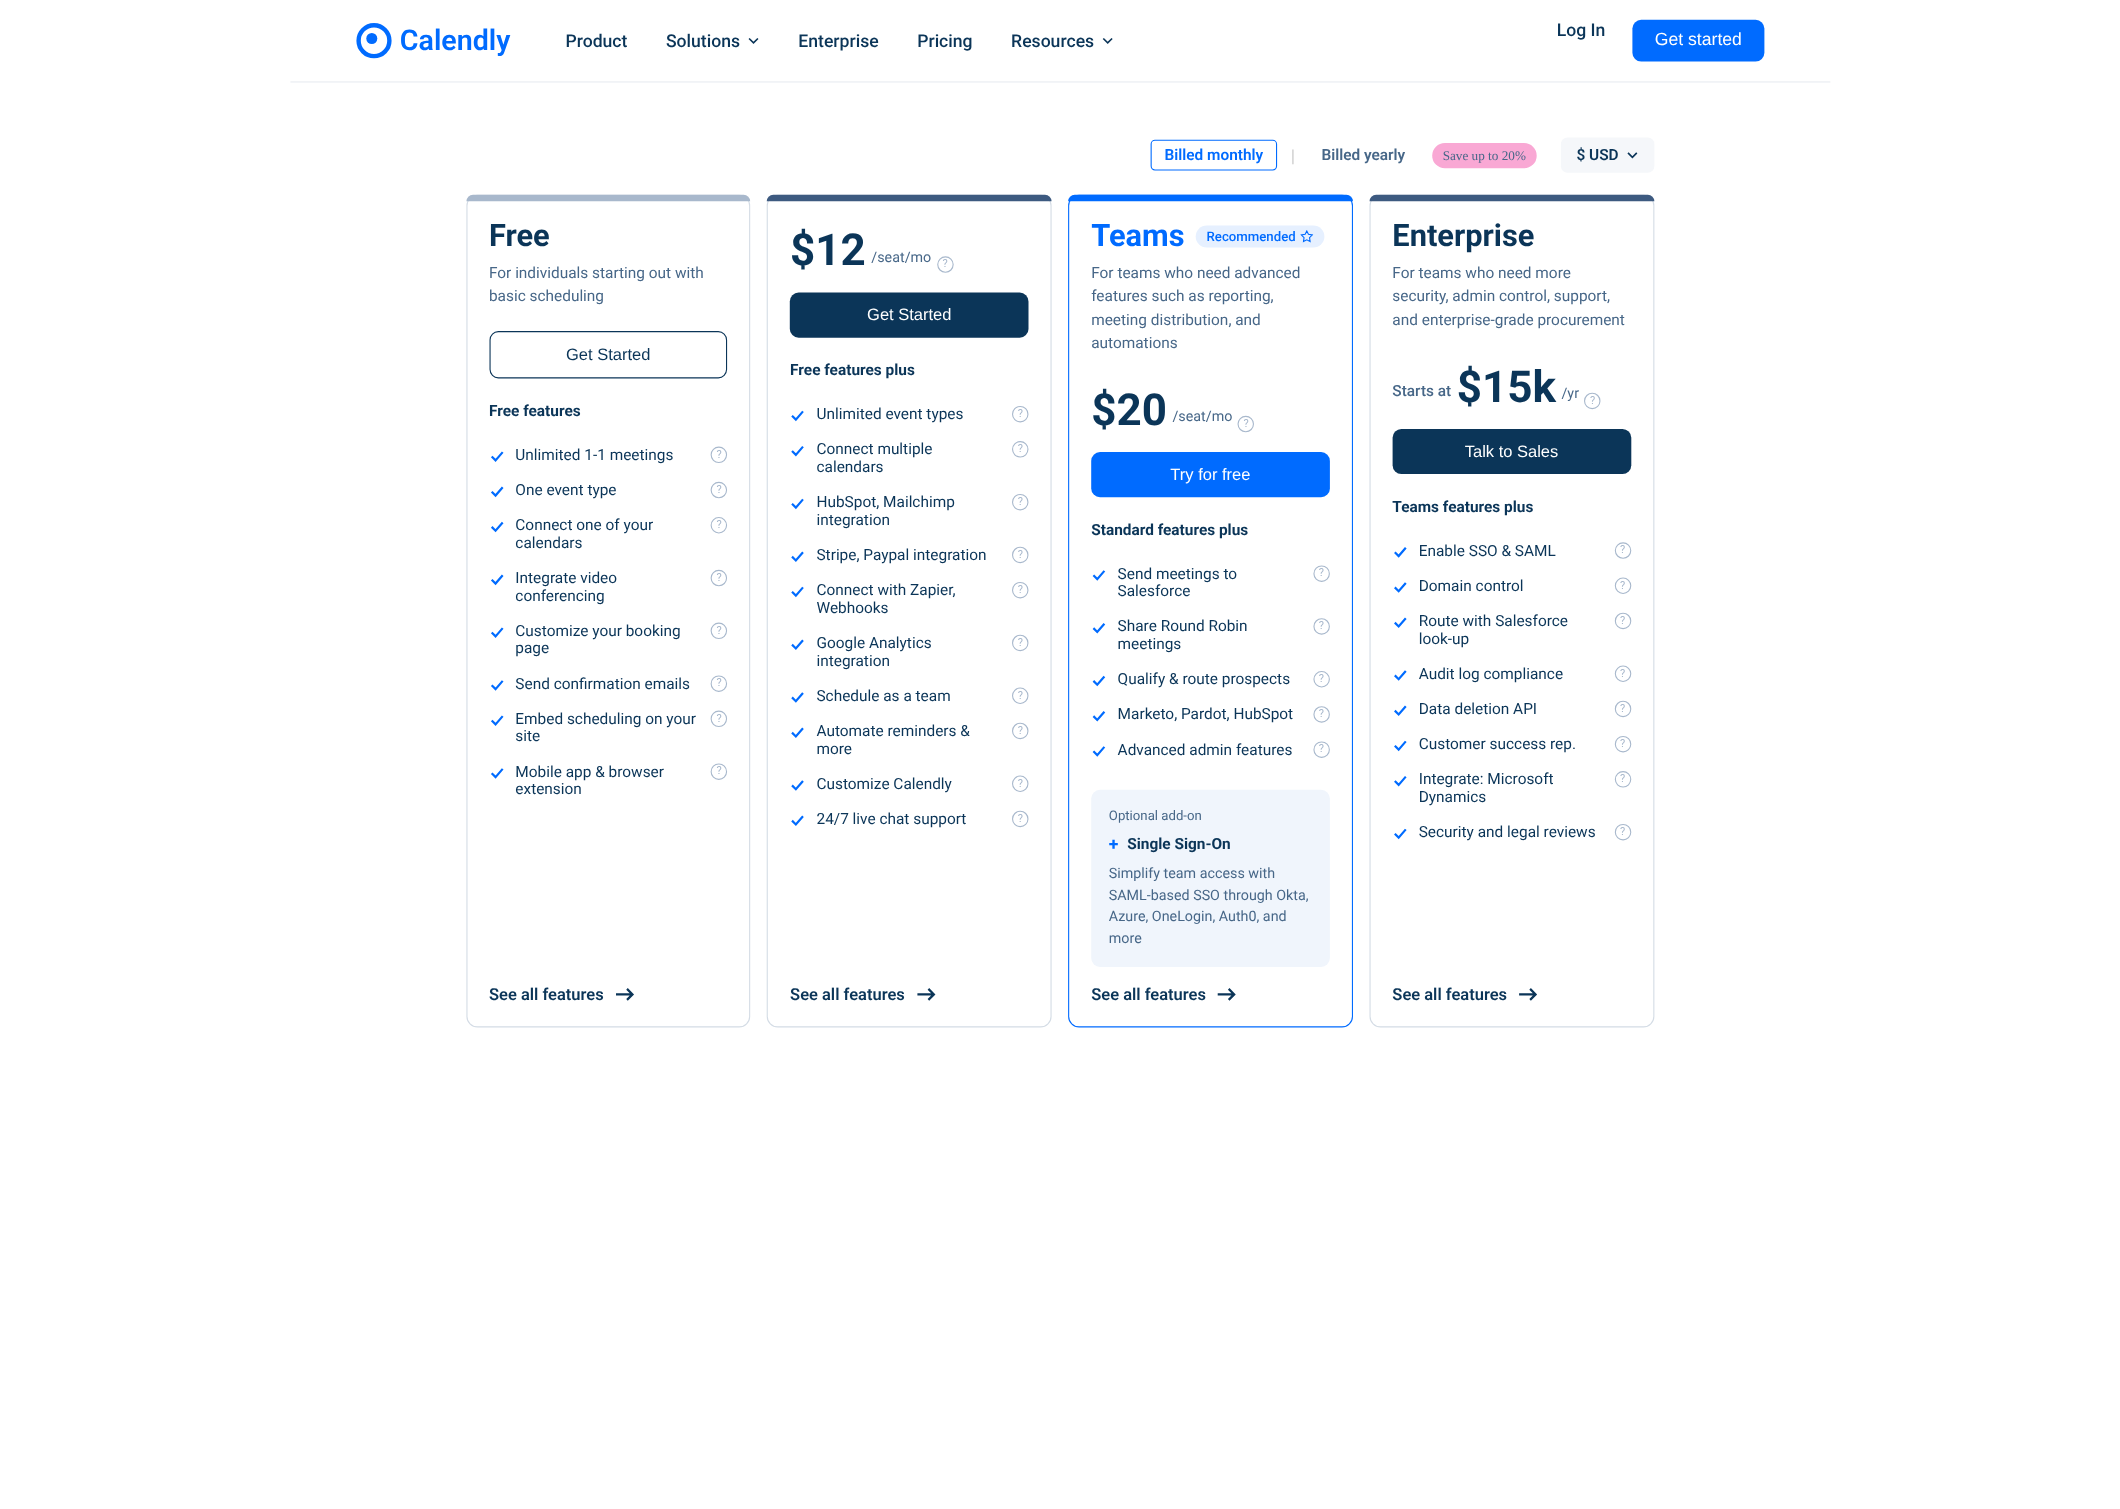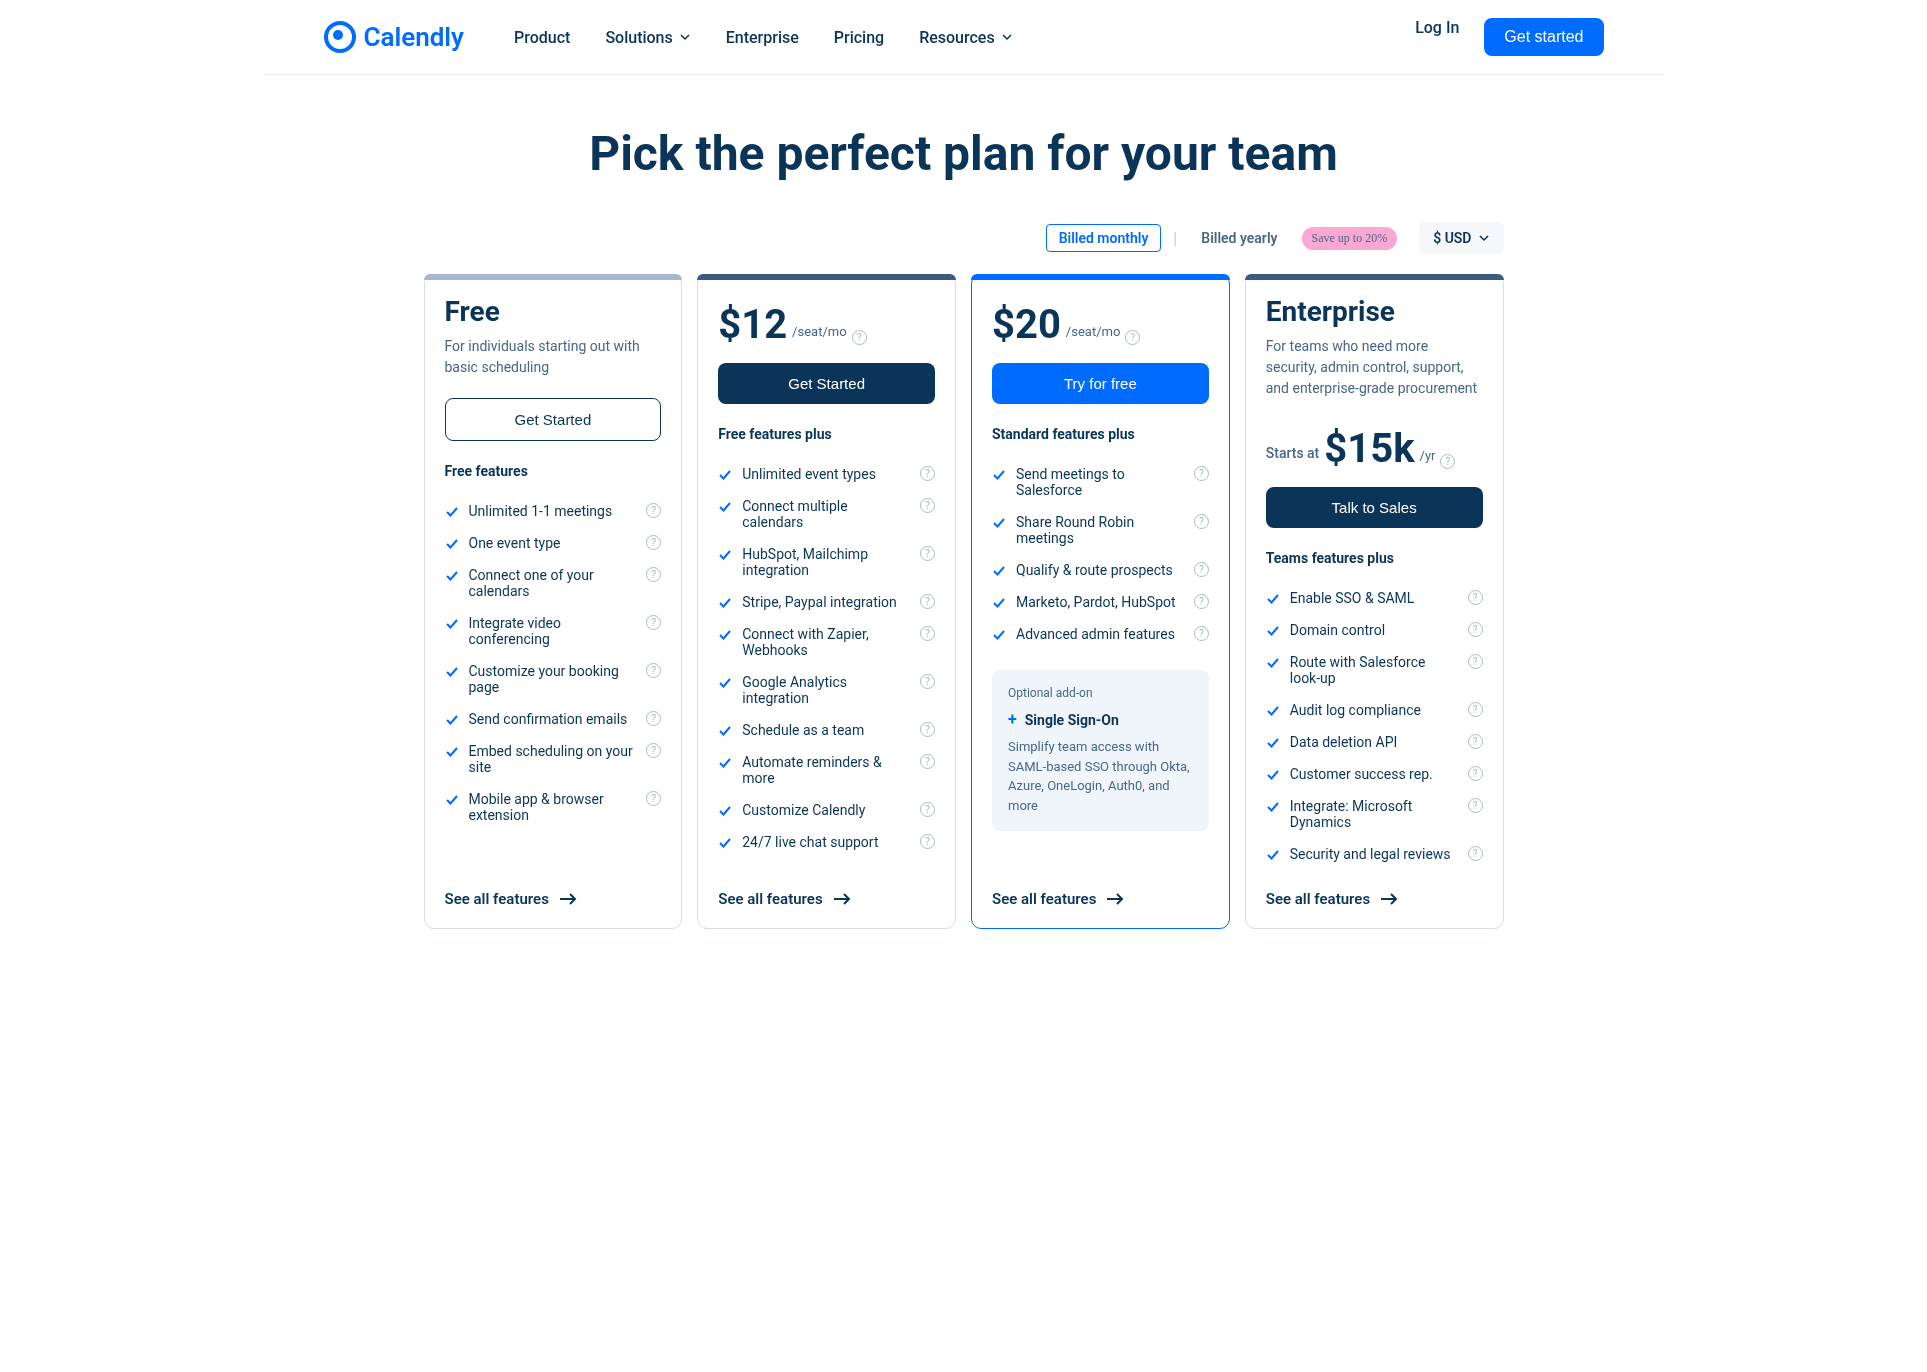--- a/index.html
+++ b/index.html
@@ -101,21 +101,20 @@
         </li>
     </ul>
   </div>
   <div class="nav-right">
     <span class="login">Log In</span>
     <button class="btn-primary">Get started</button>
   </div>
 </nav>
 
 <div class="container">
-  <h1 class="page-title">Pick the perfect plan for your team</h1>
 
   <div class="billing-row">
     <div class="billing-toggle">
       <span class="bill-option active">Billed monthly</span>
       <span class="divider">|</span>
       <span class="bill-option">Billed yearly</span>
       <span class="save-badge">Save up to 20%</span>
     </div>
     <div class="currency">
       <span>$ USD</span>
@@ -325,20 +324,29 @@
         <div class="see-all">
           <span>See all features</span>
           <span>
             <svg width="18" height="14" viewBox="0 0 18 14">
               <path d="M1 7h15M11 2l5 5-5 5" stroke="#0b3558" stroke-width="2" fill="none"></path>
             </svg>
           </span>
         </div>
       </div>
       <div class="plan plan-teams">
+        <div class="plan-header">
+          <div class="plan-name-row">
+            <h2 class="plan-name teams">Teams</h2>
+            <span class="recommended">Recommended <svg width="12" height="12" viewBox="0 0 12 12">
+                <path d="M6 1l1.5 3 3.5.5-2.5 2.5.5 3.5L6 9l-3 1.5.5-3.5L1 4.5 4.5 4z" stroke="#006bff" stroke-width="1" fill="none"></path>
+              </svg></span>
+          </div>
+          <p class="plan-desc">For teams who need advanced features such as reporting, meeting distribution, and automations</p>
+        </div>
         <div class="plan-price-section">
           <div class="price-row">
             <span class="price-amount">$20</span>
             <span class="price-unit">/seat/mo</span>
             <span class="help-icon">?</span>
           </div>
         </div>
         <button class="plan-cta cta-blue">Try for free</button>
         <div class="features-title">Standard features plus</div>
         <ul class="features">

